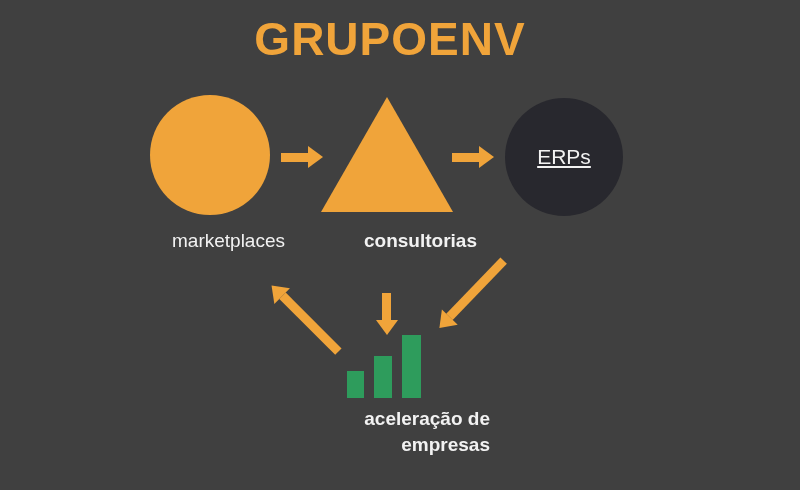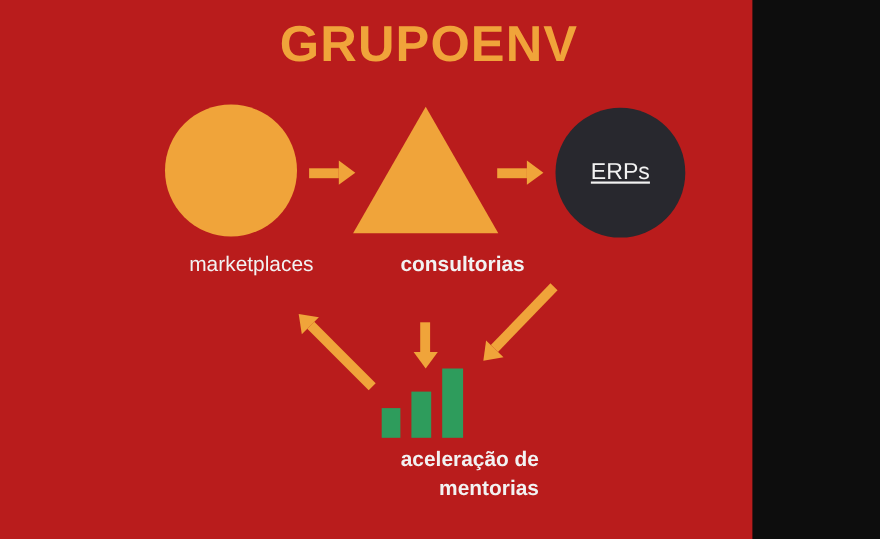--- a/index.html
+++ b/index.html
@@ -3,23 +3,23 @@
 <meta charset="utf-8">
 <style>
   html, body {
     margin: 0;
     padding: 0;
     background: #0d0d0d;
     font-family: "Liberation Sans", "DejaVu Sans", sans-serif;
   }
   .slide {
     position: relative;
-    width: 684px;
+    width: 800px;
     height: 490px;
-    background: #b91c1c;
+    background: #404040;
     overflow: hidden;
   }
   .title {
     position: absolute;
     left: 0;
     top: 12px;
     width: 780px;
     text-align: center;
     color: #F0A43A;
     font-size: 46px;
@@ -157,16 +157,16 @@
   </div>
 
   <div class="bar-chart">
     <div class="bar bar-1"></div>
     <div class="bar bar-2"></div>
     <div class="bar bar-3"></div>
   </div>
 
   <div class="node-label label-aceleracao">
     <div>aceleração de</div>
-    <div>mentorias</div>
+    <div>empresas</div>
   </div>
 
 </div>
 
 </body></html>

